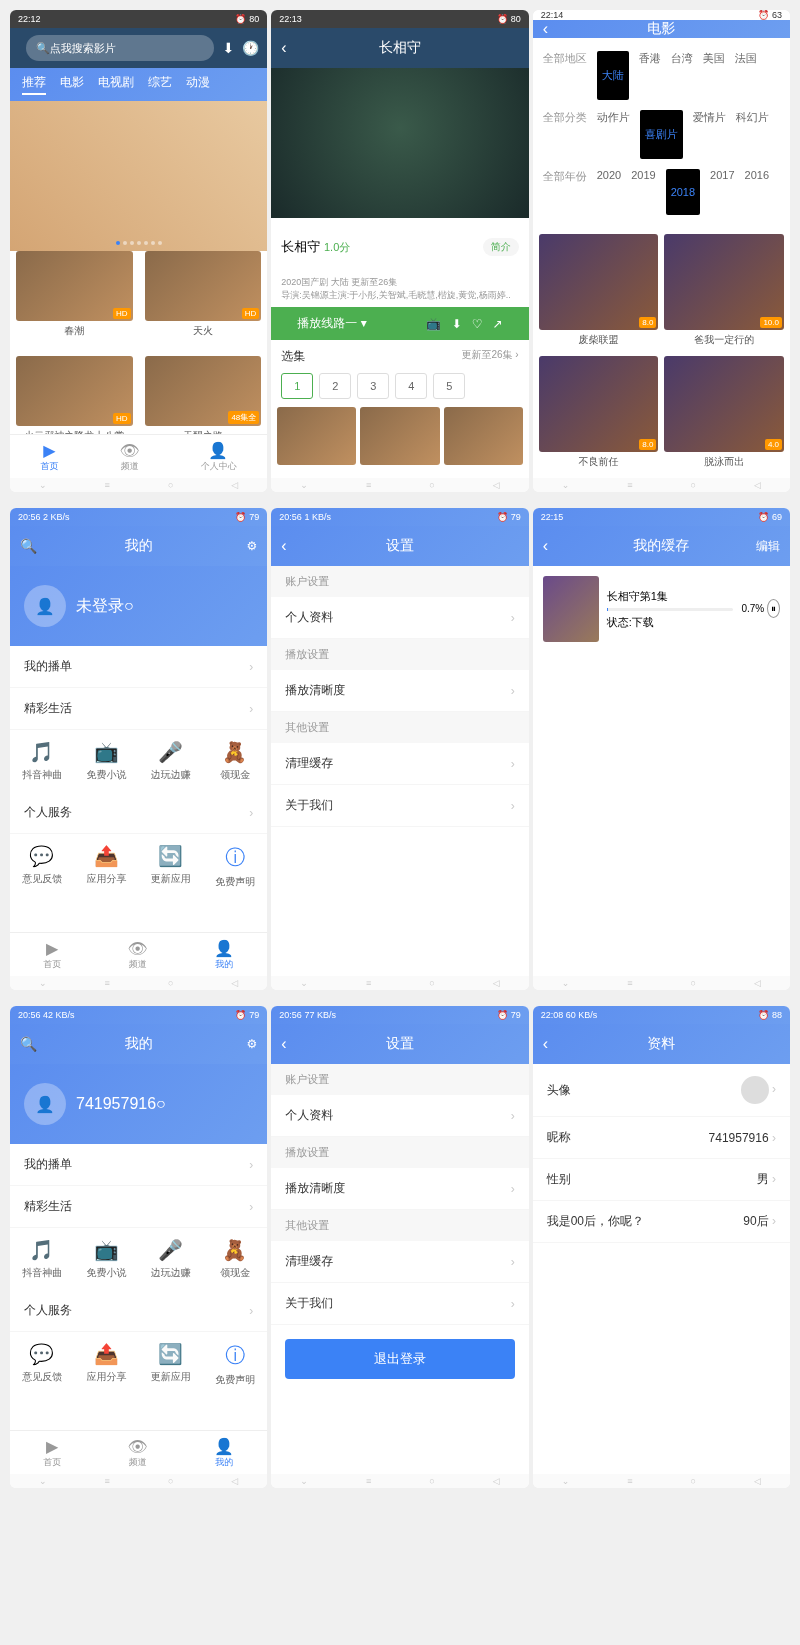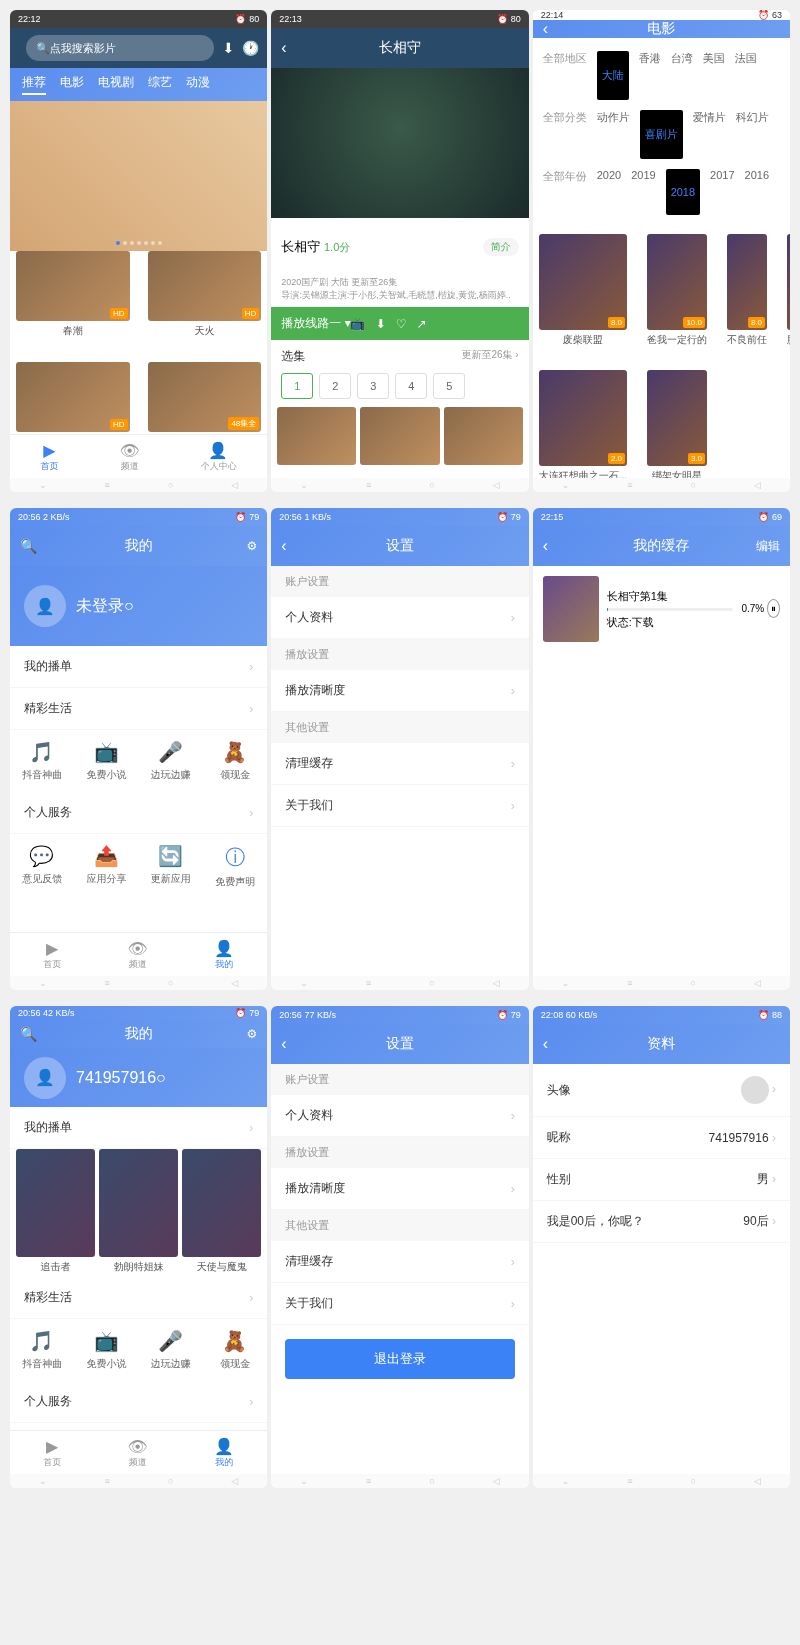--- a/index.html
+++ b/index.html
@@ -14,46 +14,46 @@
 .hdr.dark{background:#2a4a6a}
 .hdr .back{position:absolute;left:10px;font-size:16px}
 .hdr .act{position:absolute;right:10px;font-size:12px}
 .hdr .left{position:absolute;left:10px}
 .search{background:rgba(255,255,255,.25);border-radius:14px;height:26px;flex:1;margin:0 8px;display:flex;align-items:center;padding:0 10px;color:#fff;font-size:11px}
 .tabs{display:flex;gap:14px;padding:6px 12px;background:linear-gradient(135deg,#5b8def,#6d9ef0);color:#fff;font-size:12px}
 .tabs span.active{font-weight:normal;border-bottom:2px solid #fff;padding-bottom:2px}
 .banner{height:150px;background:linear-gradient(45deg,#d4a574,#e8c9a0);position:relative}
 .sect{display:flex;justify-content:space-between;padding:8px 10px;font-size:12px;color:#333}
 .sect .more{color:#999;font-size:10px}
-.pgrid{display:grid;grid-template-columns:1fr 1fr;gap:18px;padding:0 6px}
+.pgrid{display:grid;grid-template-columns:1fr 1fr;gap:12px;padding:0 6px}
 .pgrid3{display:grid;grid-template-columns:1fr 1fr 1fr;gap:4px;padding:0 6px}
 .poster{background:linear-gradient(135deg,#8a6a4a,#c09060);height:70px;border-radius:3px;position:relative}
 .poster .badge{position:absolute;bottom:2px;right:2px;background:#ff9800;color:#fff;font-size:8px;padding:1px 3px;border-radius:2px}
 .pname{text-align:center;font-size:10px;color:#555;padding:3px 0 6px}
 .botnav{position:absolute;bottom:14px;left:0;right:0;height:44px;background:#fff;border-top:1px solid #eee;display:flex;justify-content:space-around;align-items:center}
 .botnav div{text-align:center;font-size:9px;color:#999}
 .botnav div.active{color:#3b82f6}
 .botnav .ic{font-size:16px;display:block}
 .sysnav{position:absolute;bottom:0;left:0;right:0;height:14px;background:#fafafa;display:flex;justify-content:space-around;align-items:center;color:#ccc;font-size:9px}
 .det-title{padding:20px 10px;display:flex;justify-content:space-between;align-items:center;font-size:13px}
 .det-title .score{color:#4caf50;font-size:11px}
 .det-title .btn{background:#f5f5f5;color:#4caf50;padding:2px 8px;border-radius:10px;font-size:10px}
 .det-meta{padding:0 10px 6px;font-size:9px;color:#999;line-height:1.4}
-.linebar{background:#4caf50;color:#fff;padding:8px 10px;display:flex;align-items:center;font-size:12px}
+.linebar{background:#4caf50;color:#fff;padding:8px 26px;display:flex;justify-content:space-between;align-items:center;font-size:12px}
 .linebar .ics{display:flex;gap:10px;color:#fff}
 .eprow{display:flex;justify-content:space-between;padding:8px 10px;font-size:12px;color:#333}
 .eprow .sub{color:#999;font-size:10px}
 .eps{display:flex;gap:6px;padding:0 10px 8px}
 .eps span{border:1px solid #ddd;border-radius:3px;width:32px;height:26px;display:flex;align-items:center;justify-content:center;font-size:11px;color:#666}
 .eps span.active{border-color:#4caf50;color:#4caf50}
 .filters{padding:8px 10px;background:#fff}
 .frow{display:flex;gap:10px;font-size:11px;color:#666;padding:5px 0;overflow:hidden;white-space:nowrap}
 .frow .lbl{color:#999}
 .frow .active{color:#3b82f6;background:#000000;padding:17px 5px;border-radius:2px}
-.mgrid{display:grid;grid-template-columns:1fr 1fr 1fr 1fr;gap:20px;padding:6px}
+.mgrid{display:grid;grid-template-columns:1fr 1fr;gap:6px;padding:6px}
 .mitem .mp{height:96px;background:linear-gradient(135deg,#4a3a6a,#8a5a3a);border-radius:3px;position:relative}
 .mitem .mp .r{position:absolute;bottom:2px;right:2px;background:#ff9800;color:#fff;font-size:8px;padding:1px 3px;border-radius:2px}
 .mitem .mt{text-align:center;font-size:10px;color:#555;padding:3px 0;white-space:nowrap;overflow:hidden}
 .prof{height:80px;background:linear-gradient(135deg,#5b8def,#6d9ef0);display:flex;align-items:center;padding:0 14px;color:#fff}
 .avatar{width:42px;height:42px;border-radius:50%;background:rgba(255,255,255,.3);margin-right:10px;display:flex;align-items:center;justify-content:center}
 .lrow{padding:12px 14px;font-size:12px;color:#333;border-bottom:1px solid #f5f5f5;display:flex;justify-content:space-between;align-items:center}
 .lrow .arr{color:#ccc}
 .shdr{padding:8px 14px;font-size:11px;color:#999;background:#f7f7f7}
 .igrid{display:grid;grid-template-columns:repeat(4,1fr);padding:10px 0}
 .igrid div{text-align:center;font-size:10px;color:#666}
@@ -413,34 +413,20 @@
 <div class="hdr blue">
         <span class="left">🔍</span>
         <span>我的</span>
         <span class="act">⚙</span>
       </div>
 <div class="prof"><div class="avatar">👤</div><span>741957916</span> ○</div>
 <div class="lrow">
         <span>我的播单</span>
         <span class="arr">›</span>
       </div>
-<div class="playlist">
-<div>
-          <div class="pp"></div>
-          <div class="pt">追击者</div>
-        </div>
-<div>
-          <div class="pp"></div>
-          <div class="pt">勃朗特姐妹</div>
-        </div>
-<div>
-          <div class="pp"></div>
-          <div class="pt">天使与魔鬼</div>
-        </div>
-</div>
 <div class="lrow">
         <span>精彩生活</span>
         <span class="arr">›</span>
       </div>
 <div class="igrid">
 <div><span class="ic c-blue">🎵</span><span>抖音神曲</span></div>
 <div><span class="ic c-blue">📺</span><span>免费小说</span></div>
 <div><span class="ic c-orange">🎤</span><span>边玩边赚</span></div>
 <div><span class="ic c-pink">🧸</span><span>领现金</span></div>
 </div>

